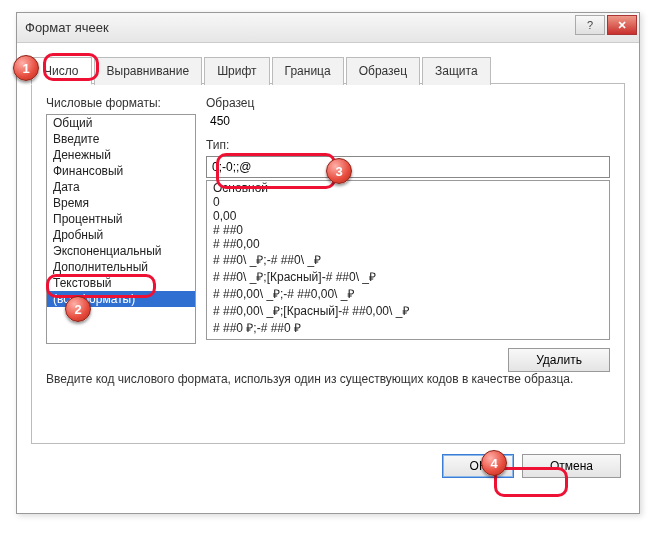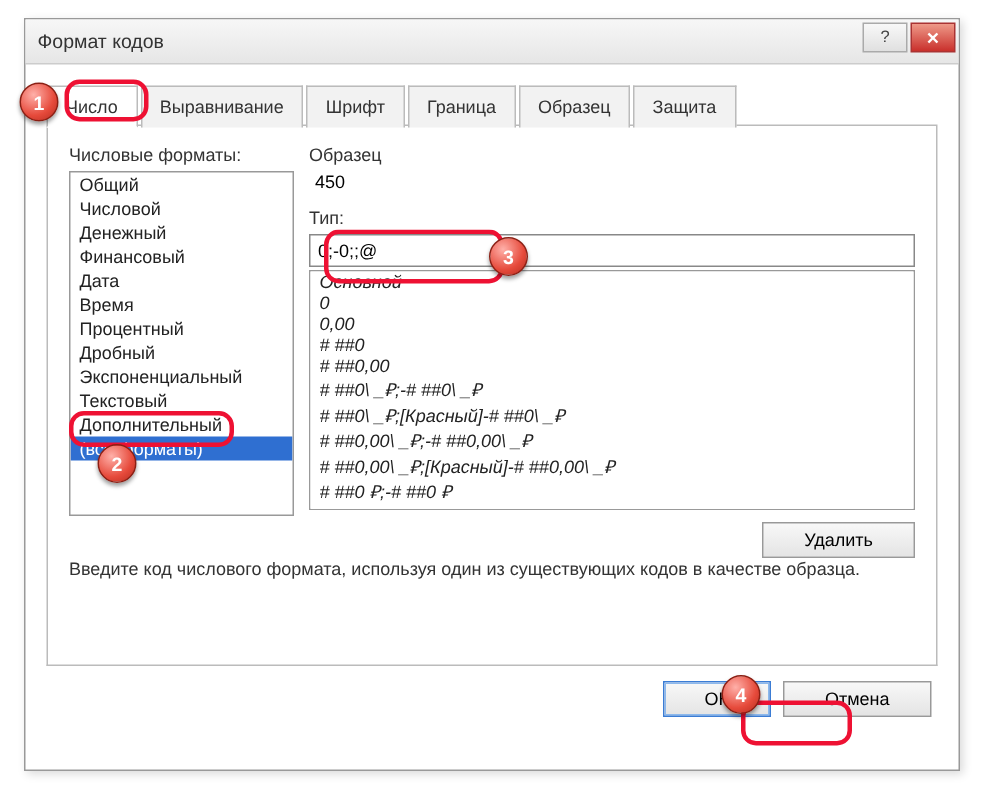--- a/index.html
+++ b/index.html
@@ -20,36 +20,36 @@
 .col-right { flex: 1; }
 .label { margin-bottom: 4px; color: #333; }
 .listbox { border: 1px solid #999; width: 150px; height: 230px; background: #fff; overflow: hidden; }
 .listitem { padding: 1px 6px; color: #222; }
 .listitem.selected { background: #2f6fd1; color: #fff; }
 .sample-box { margin-bottom: 10px; }
 .sample-val { margin-top: 2px; margin-left: 4px; }
 .type-input { width: 100%; border: 1px solid #888; padding: 3px 5px; font-family: inherit; font-size: 12px; }
 .type-list { border: 1px solid #999; width: 100%; height: 160px; overflow-y: scroll; margin-top: 2px; background: #fff; }
 .type-list-inner { padding: 0; }
-.typeitem { padding: 0 6px; font-size: 12px; color: #222; font-style: italic; }
+.typeitem { padding: 0 6px; font-size: 12px; color: #222; }
 .delete-row { display: flex; justify-content: flex-end; margin-top: 8px; }
 .btn { padding: 4px 27px; border: 1px solid #999; background: linear-gradient(#f8f8f8,#e4e4e4); font-family: inherit; font-size: 12px; }
 .hint { color: #333; }
 .dialog-btns { display: flex; justify-content: flex-end; gap: 8px; margin-top: 10px; padding-right: 4px; }
 .btn.default { border: 1px solid #3b7cd4; box-shadow: 0 0 0 1px #8cb8ec inset; }
 
 .marker { position: absolute; width: 26px; height: 26px; border-radius: 50%; background: radial-gradient(circle at 35% 30%, #ffb0a9, #e64a3b 60%, #b42c1f); color: #fff; font-weight: bold; display: flex; align-items: center; justify-content: center; font-size: 13px; box-shadow: 0 2px 3px rgba(0,0,0,0.4); border: 1px solid #8a1f14; z-index: 20; }
 .callout { position: absolute; border: 3px solid #e13; border-radius: 10px; z-index: 10; pointer-events: none; }
 </style>
 </head>
 <body>
 
 <div class="window">
   <div class="titlebar">
-    <span class="titlebar-title">Формат кодов</span>
+    <span class="titlebar-title">Формат ячеек</span>
     <div class="winbtns">
       <div class="winbtn">?</div>
       <div class="winbtn close">✕</div>
     </div>
   </div>
 
   <div class="content">
     <div class="tabs">
       <div class="tab active">Число</div>
       <div class="tab">Выравнивание</div>
@@ -58,30 +58,30 @@
       <div class="tab">Образец</div>
       <div class="tab">Защита</div>
     </div>
 
     <div class="tabbody">
       <div class="row">
         <div class="col-left">
           <div class="label">Числовые форматы:</div>
           <div class="listbox">
             <div class="listitem">Общий</div>
-            <div class="listitem">Числовой</div>
+            <div class="listitem">Введите</div>
             <div class="listitem">Денежный</div>
             <div class="listitem">Финансовый</div>
             <div class="listitem">Дата</div>
             <div class="listitem">Время</div>
             <div class="listitem">Процентный</div>
             <div class="listitem">Дробный</div>
             <div class="listitem">Экспоненциальный</div>
+            <div class="listitem">Дополнительный</div>
             <div class="listitem">Текстовый</div>
-            <div class="listitem">Дополнительный</div>
             <div class="listitem selected">(все форматы)</div>
           </div>
         </div>
 
         <div class="col-right">
           <div class="sample-box">
             <div class="label">Образец</div>
             <div class="sample-val">450</div>
           </div>
           <div class="label">Тип:</div>

